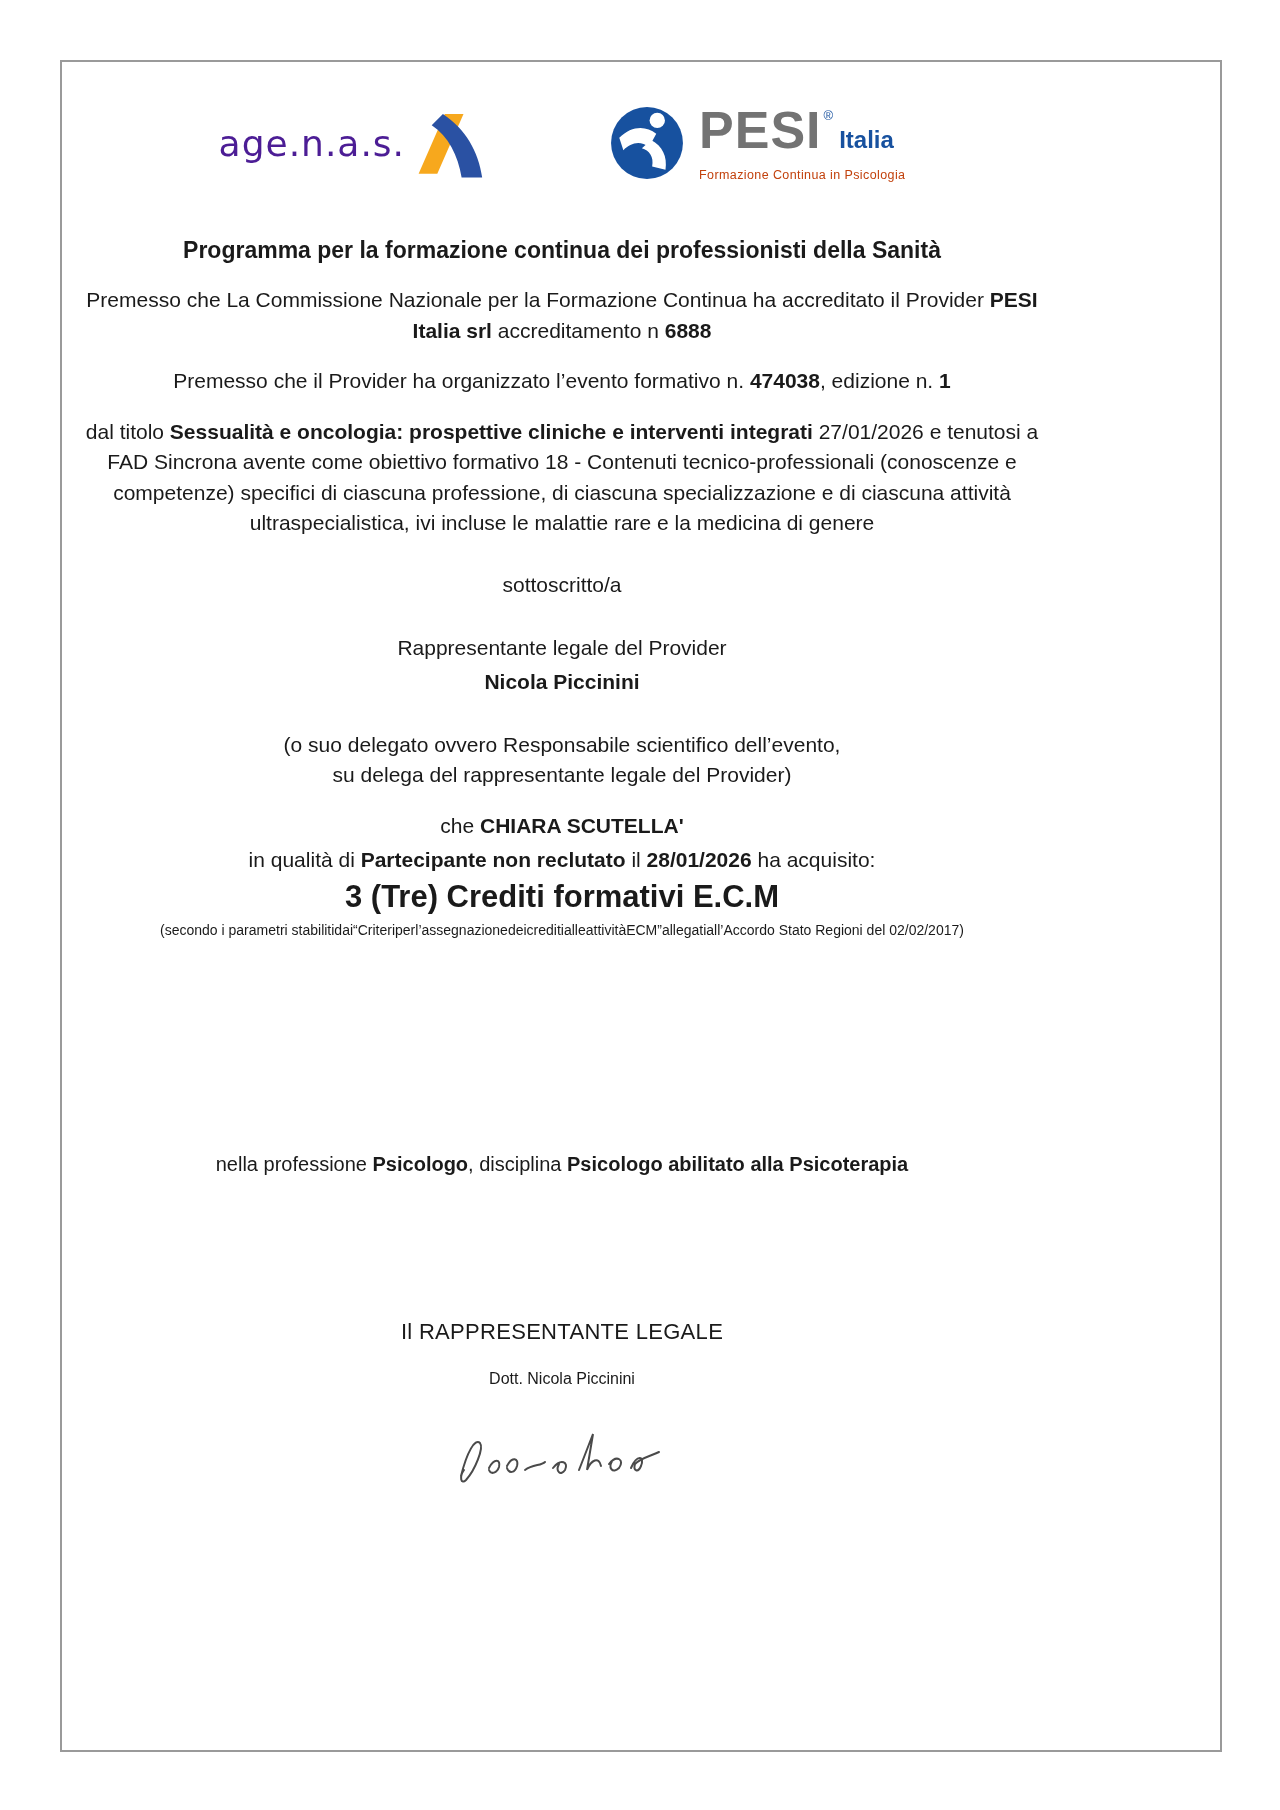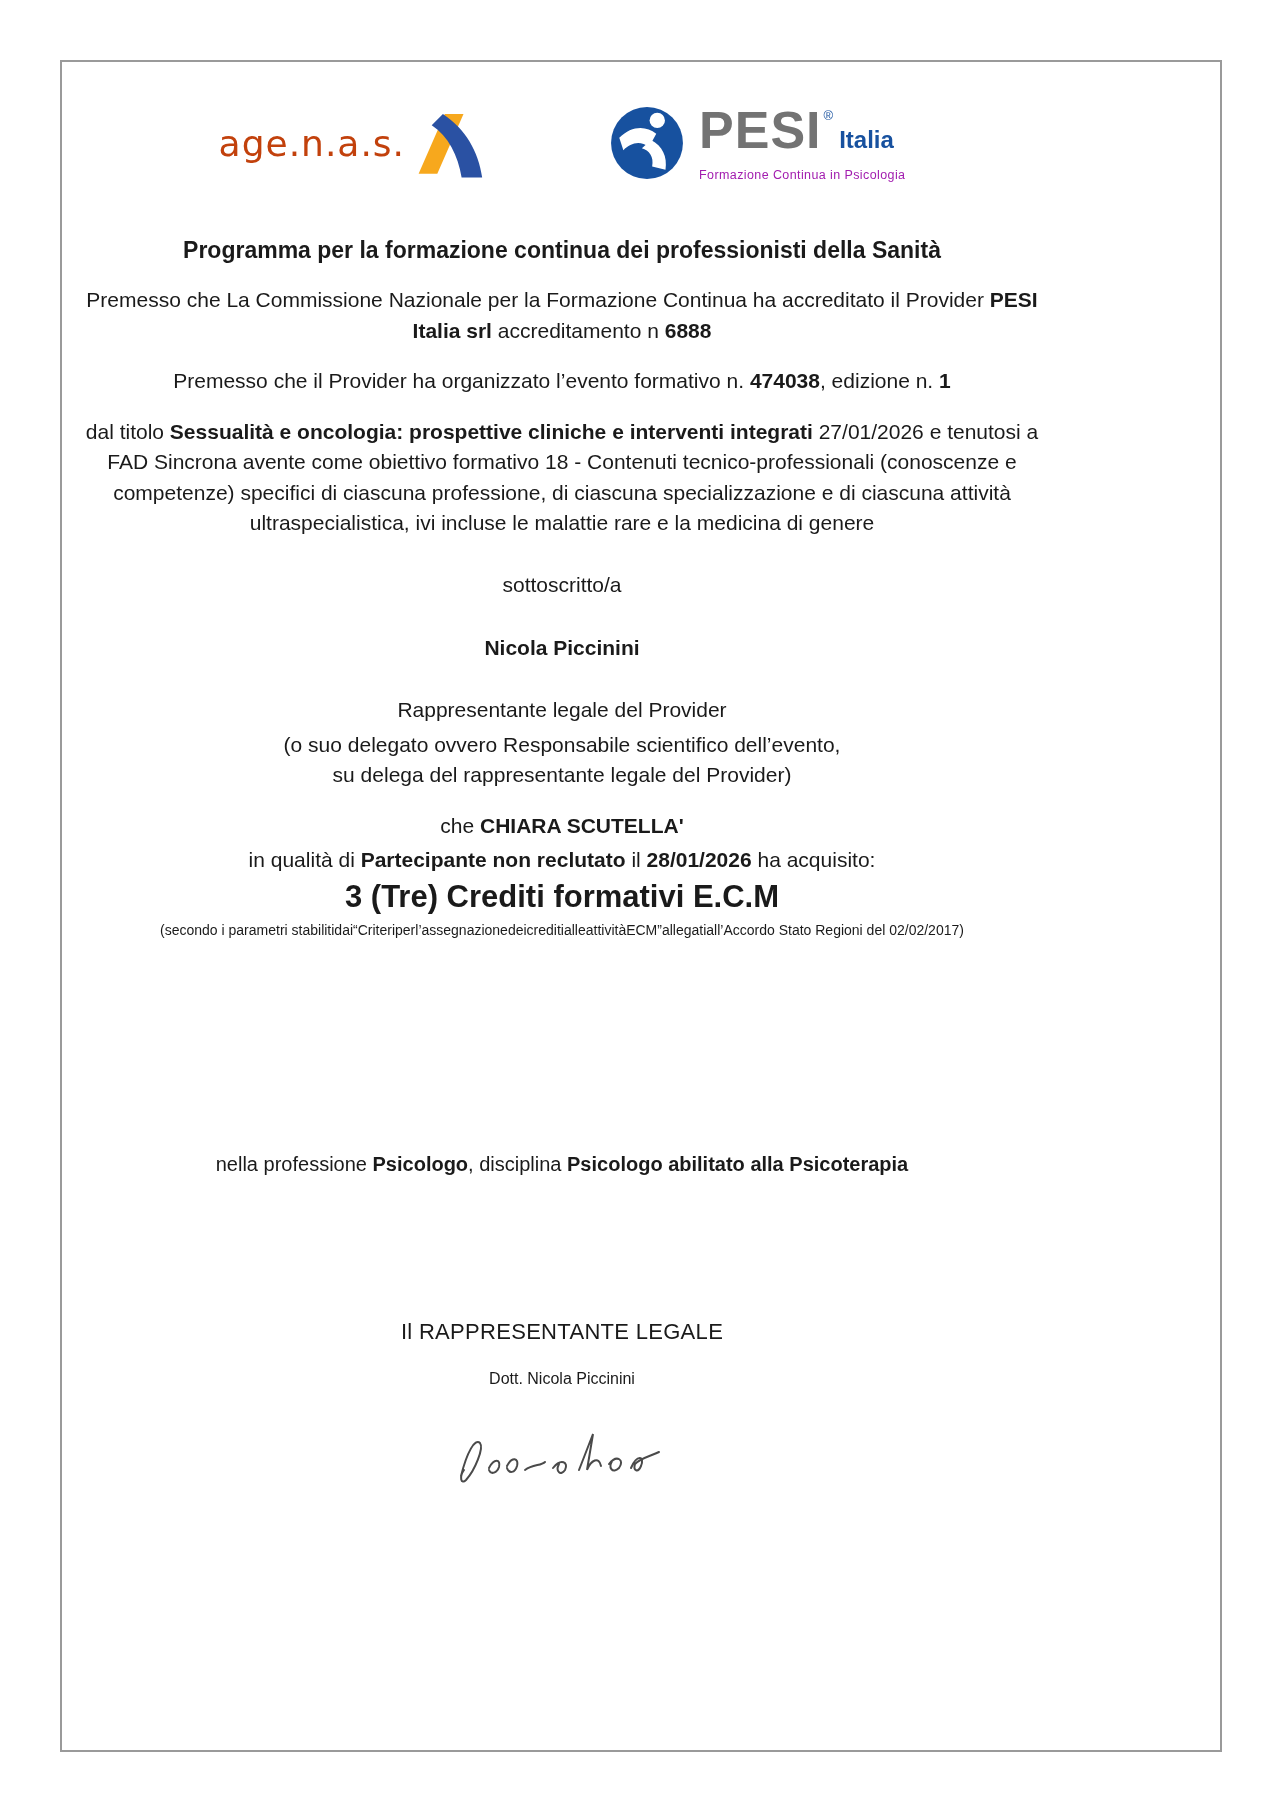--- a/index.html
+++ b/index.html
@@ -31,31 +31,31 @@
   .logos {
     display: flex;
     justify-content: center;
     align-items: center;
     gap: 110px;
     margin-bottom: 50px;
   }
   .agenas { display: flex; align-items: center; gap: 8px; }
   .agenas-text {
     font-size: 36px;
-    color: #c2410c;
+    color: #4c1d95;
     letter-spacing: 1px;
     font-family: "DejaVu Sans", sans-serif;
   }
   .pesi { display: flex; align-items: center; gap: 14px; }
   .pesi-textblock { text-align: left; }
   .pesi-row { display: flex; align-items: baseline; line-height: 1; }
   .pesi-name { font-size: 52px; font-weight: bold; color: #737373; letter-spacing: 1px; }
   .pesi-reg { font-size: 13px; color: #17519f; position: relative; top: -28px; margin-left: 2px; }
   .pesi-italia { font-size: 24px; font-weight: bold; color: #17519f; margin-left: 6px; }
-  .pesi-tagline { font-size: 12.5px; color: #a21caf; margin-top: 12px; letter-spacing: 0.4px; }
+  .pesi-tagline { font-size: 12.5px; color: #c2410c; margin-top: 12px; letter-spacing: 0.4px; }
   
   .doc { font-size: 21px; line-height: 1.45; margin-bottom: 20px; }
   .doc b { font-weight: bold; }
   .title { font-size: 23px; font-weight: bold; margin-bottom: 18px; }
   .tight { margin-bottom: 4px; }
   .gap-lg { margin-bottom: 32px; }
   .attesta { font-size: 35px; font-weight: bold; margin: 36px 0 32px; letter-spacing: 0.5px; }
   .crediti { font-size: 31px; font-weight: bold; margin: 0 0 6px; }
   .nota { font-size: 14px; line-height: 1.3; white-space: nowrap; margin-bottom: 4px; }
   .professione { margin-top: 210px; font-size: 20px; margin-bottom: 0; }
@@ -99,23 +99,23 @@
       <p class="doc title">Programma per la formazione continua dei professionisti della Sanità</p>
 
       <p class="doc"><span>Premesso che La Commissione Nazionale per la Formazione Continua ha accreditato il Provider </span><b>PESI Italia srl</b><span> accreditamento n </span><b>6888</b></p>
 
       <p class="doc"><span>Premesso che il Provider ha organizzato l’evento formativo n. </span><b>474038</b><span>, edizione n. </span><b>1</b></p>
 
       <p class="doc gap-lg"><span>dal titolo </span><b>Sessualità e oncologia: prospettive cliniche e interventi integrati</b><span> 27/01/2026 e tenutosi a FAD Sincrona avente come obiettivo formativo 18 - Contenuti tecnico-professionali (conoscenze e competenze) specifici di ciascuna professione, di ciascuna specializzazione e di ciascuna attività ultraspecialistica, ivi incluse le malattie rare e la medicina di genere</span></p>
 
       <p class="doc gap-lg">sottoscritto/a</p>
 
+      <p class="doc tight">Rappresentante legale del Provider</p>
+
       <p class="doc gap-lg"><b>Nicola Piccinini</b></p>
-
-      <p class="doc tight">Rappresentante legale del Provider</p>
 
       <p class="doc"><span>(o suo delegato ovvero Responsabile scientifico dell’evento,</span><br><span>su delega del rappresentante legale del Provider)</span></p>
 
 
       <p class="doc tight"><span>che </span><b>CHIARA SCUTELLA'</b></p>
 
       <p class="doc tight"><span>in qualità di </span><b>Partecipante non reclutato</b><span> il </span><b>28/01/2026</b><span> ha acquisito:</span></p>
 
       <div class="crediti">3 (Tre) Crediti formativi E.C.M</div>
 

